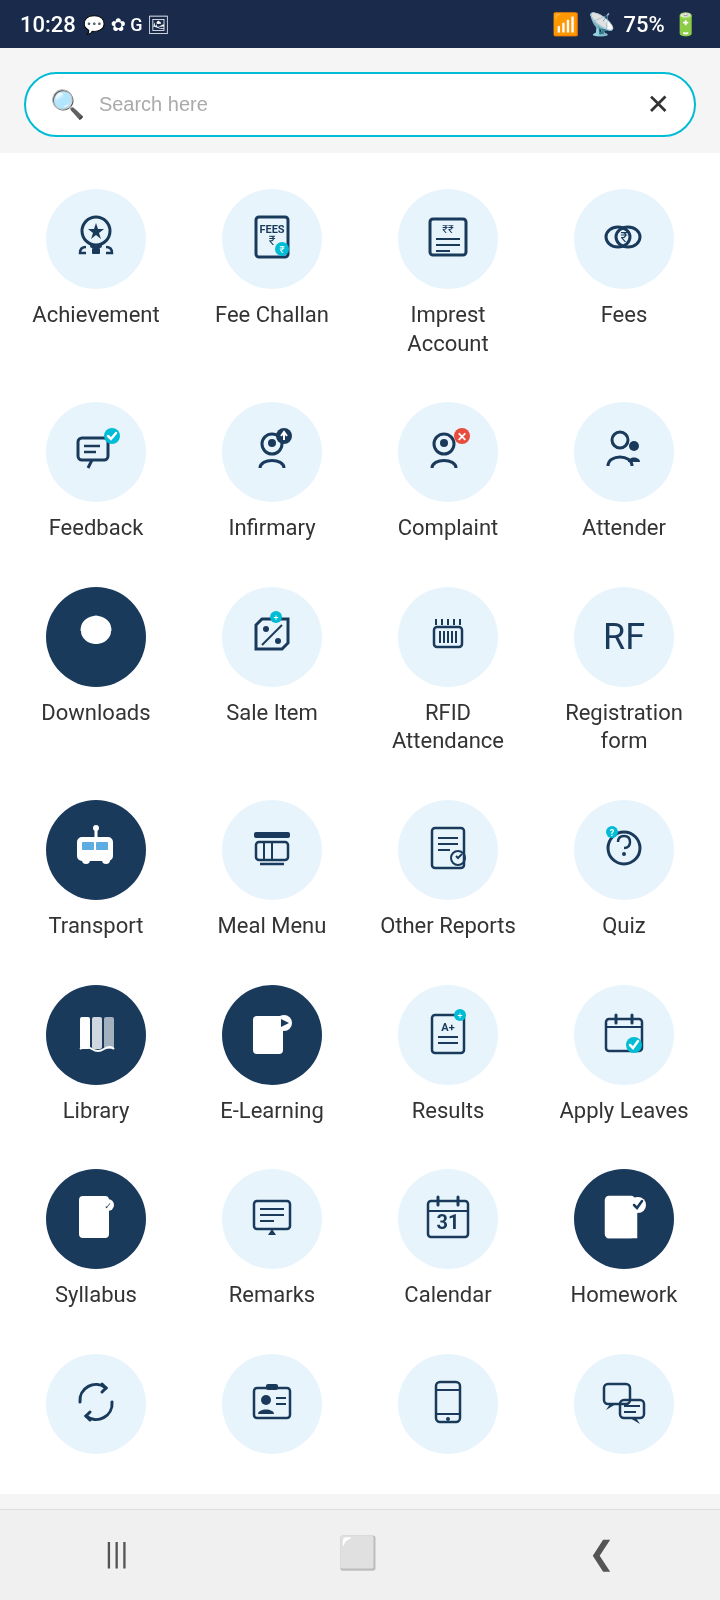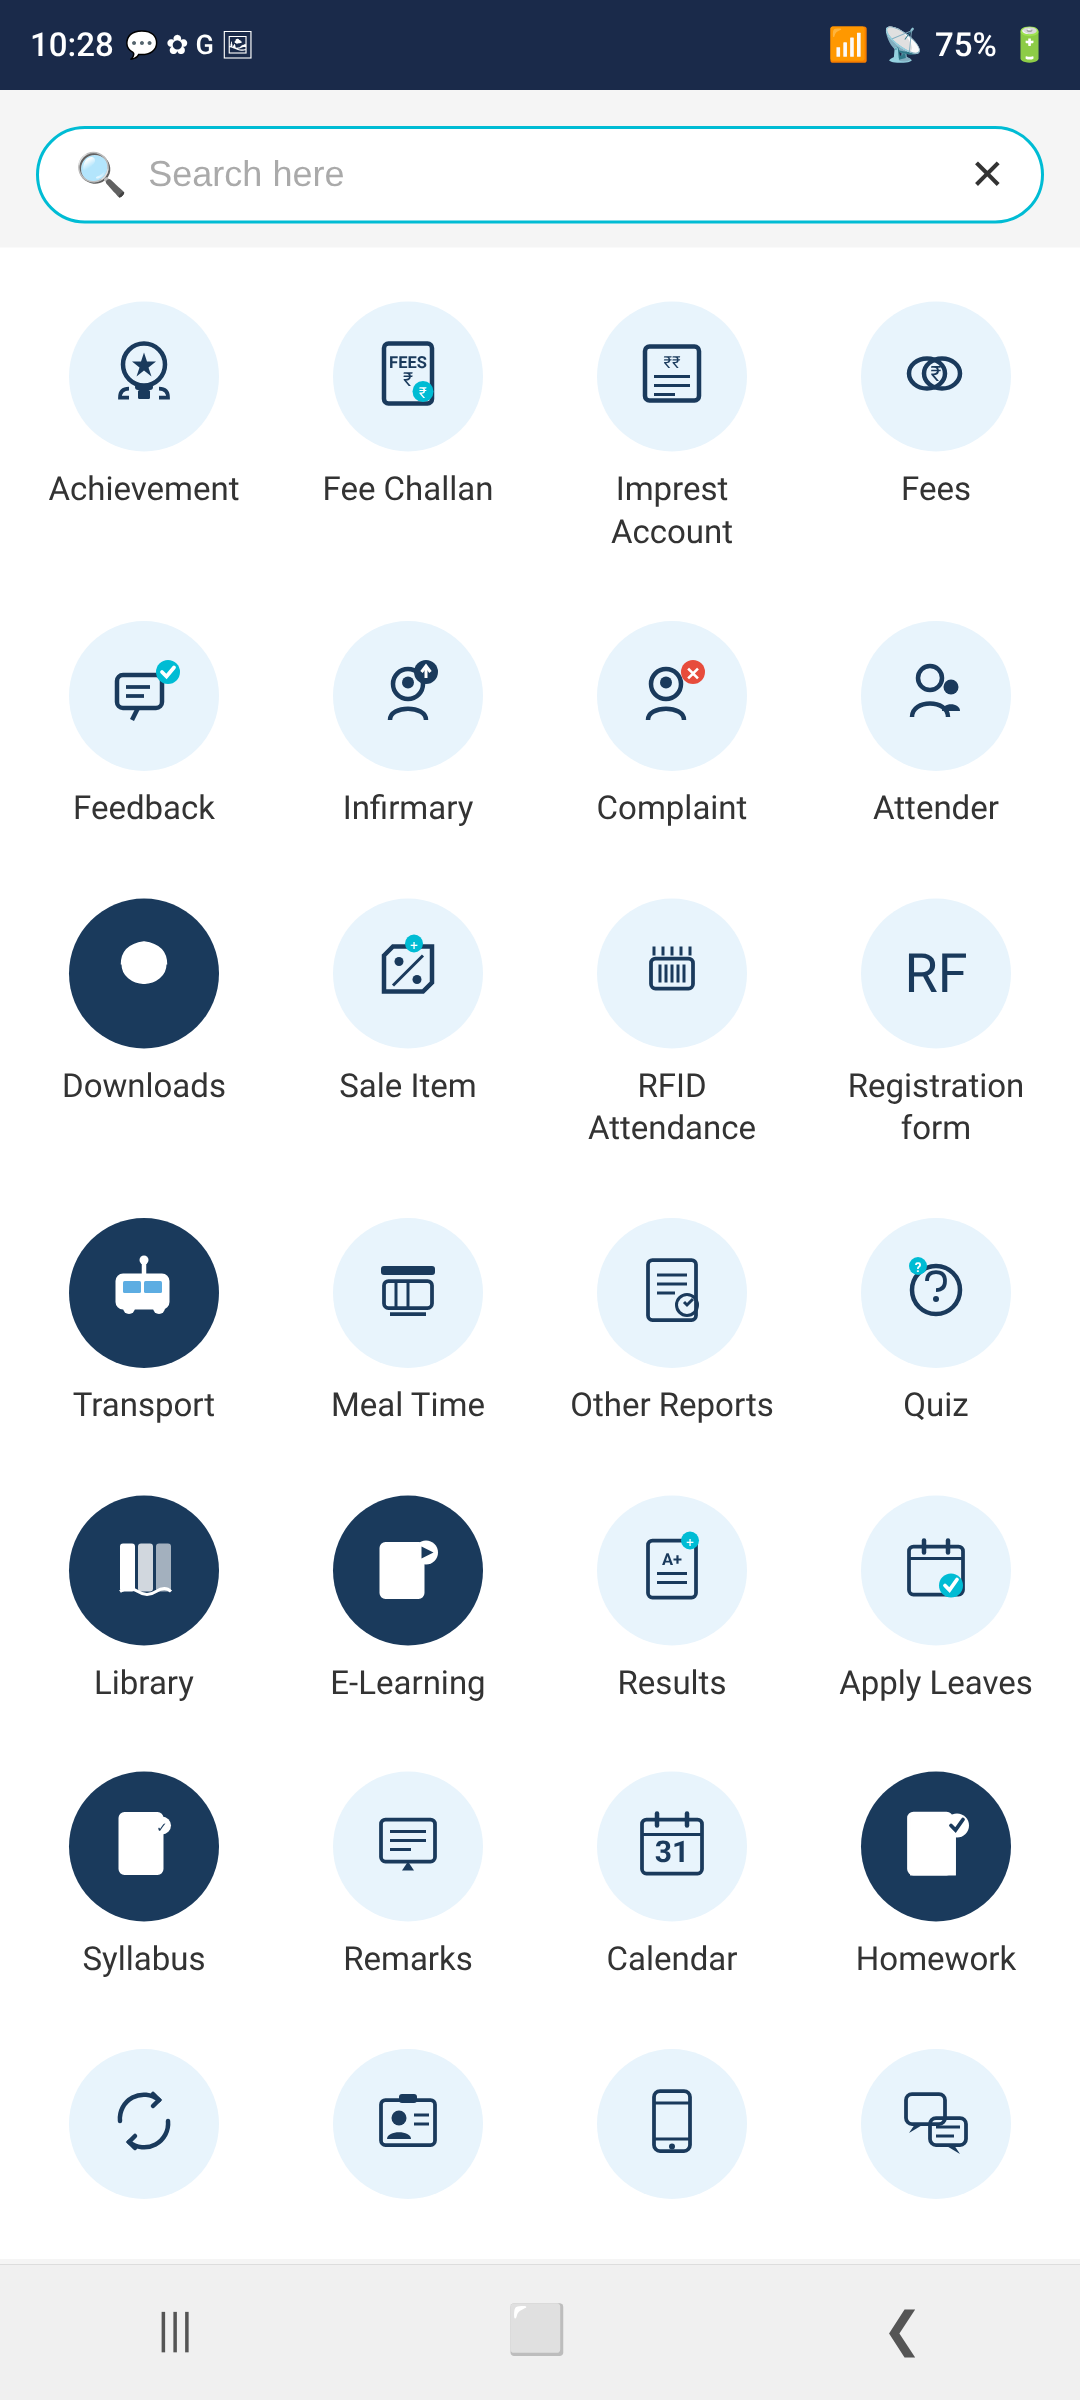--- a/index.html
+++ b/index.html
@@ -13,21 +13,21 @@
     }
 
     
     .status-bar {
       background: #1a2a4a;
       color: #fff;
       display: flex;
       justify-content: space-between;
       align-items: center;
       padding: 8px 20px;
-      height: 60px;
+      height: 48px;
       font-size: 22px;
       font-weight: 500;
     }
     .status-left { display: flex; align-items: center; gap: 8px; }
     .status-right { display: flex; align-items: center; gap: 8px; }
 
     
     .search-container {
       padding: 24px 24px 16px;
       background: #f5f5f5;
@@ -37,21 +37,21 @@
       align-items: center;
       background: #fff;
       border: 2px solid #00bcd4;
       border-radius: 40px;
       padding: 14px 24px;
       gap: 14px;
     }
     .search-bar input {
       border: none;
       outline: none;
-      font-size: 24px;
+      font-size: 20px;
       color: #333;
       flex: 1;
       background: transparent;
     }
     .search-bar input::placeholder { color: #aaa; }
     .search-icon { color: #555; font-size: 28px; }
     .clear-icon { color: #333; font-size: 28px; cursor: pointer; }
 
     
     .grid {
@@ -323,21 +323,21 @@
       <div class="grid-item">
         <div class="icon-circle">
       <span><svg viewBox="0 0 52 52" fill="none" xmlns="http://www.w3.org/2000/svg">
     <rect x="8" y="10" width="36" height="6" rx="2" fill="#1a3a5c"></rect>
     <rect x="10" y="20" width="32" height="18" rx="3" stroke="#1a3a5c" stroke-width="2.5" fill="none"></rect>
     <path d="M18 20 L18 38" stroke="#1a3a5c" stroke-width="2"></path>
     <path d="M26 20 L26 38" stroke="#1a3a5c" stroke-width="2"></path>
     <line x1="14" y1="42" x2="38" y2="42" stroke="#1a3a5c" stroke-width="2.5"></line>
   </svg></span>
     </div>
-        <span class="item-label">Meal Time</span>
+        <span class="item-label">Meal Menu</span>
       </div>
       <div class="grid-item">
         <div class="icon-circle">
       <span><svg viewBox="0 0 52 52" fill="none" xmlns="http://www.w3.org/2000/svg">
     <rect x="10" y="6" width="32" height="40" rx="3" stroke="#1a3a5c" stroke-width="2.5" fill="none"></rect>
     <line x1="16" y1="16" x2="36" y2="16" stroke="#1a3a5c" stroke-width="2"></line>
     <line x1="16" y1="22" x2="36" y2="22" stroke="#1a3a5c" stroke-width="2"></line>
     <line x1="16" y1="28" x2="28" y2="28" stroke="#1a3a5c" stroke-width="2"></line>
     <circle cx="36" cy="36" r="7" stroke="#1a3a5c" stroke-width="2" fill="none"></circle>
     <path d="M34 34 L36 36 L40 32" stroke="#1a3a5c" stroke-width="2" fill="none"></path>

